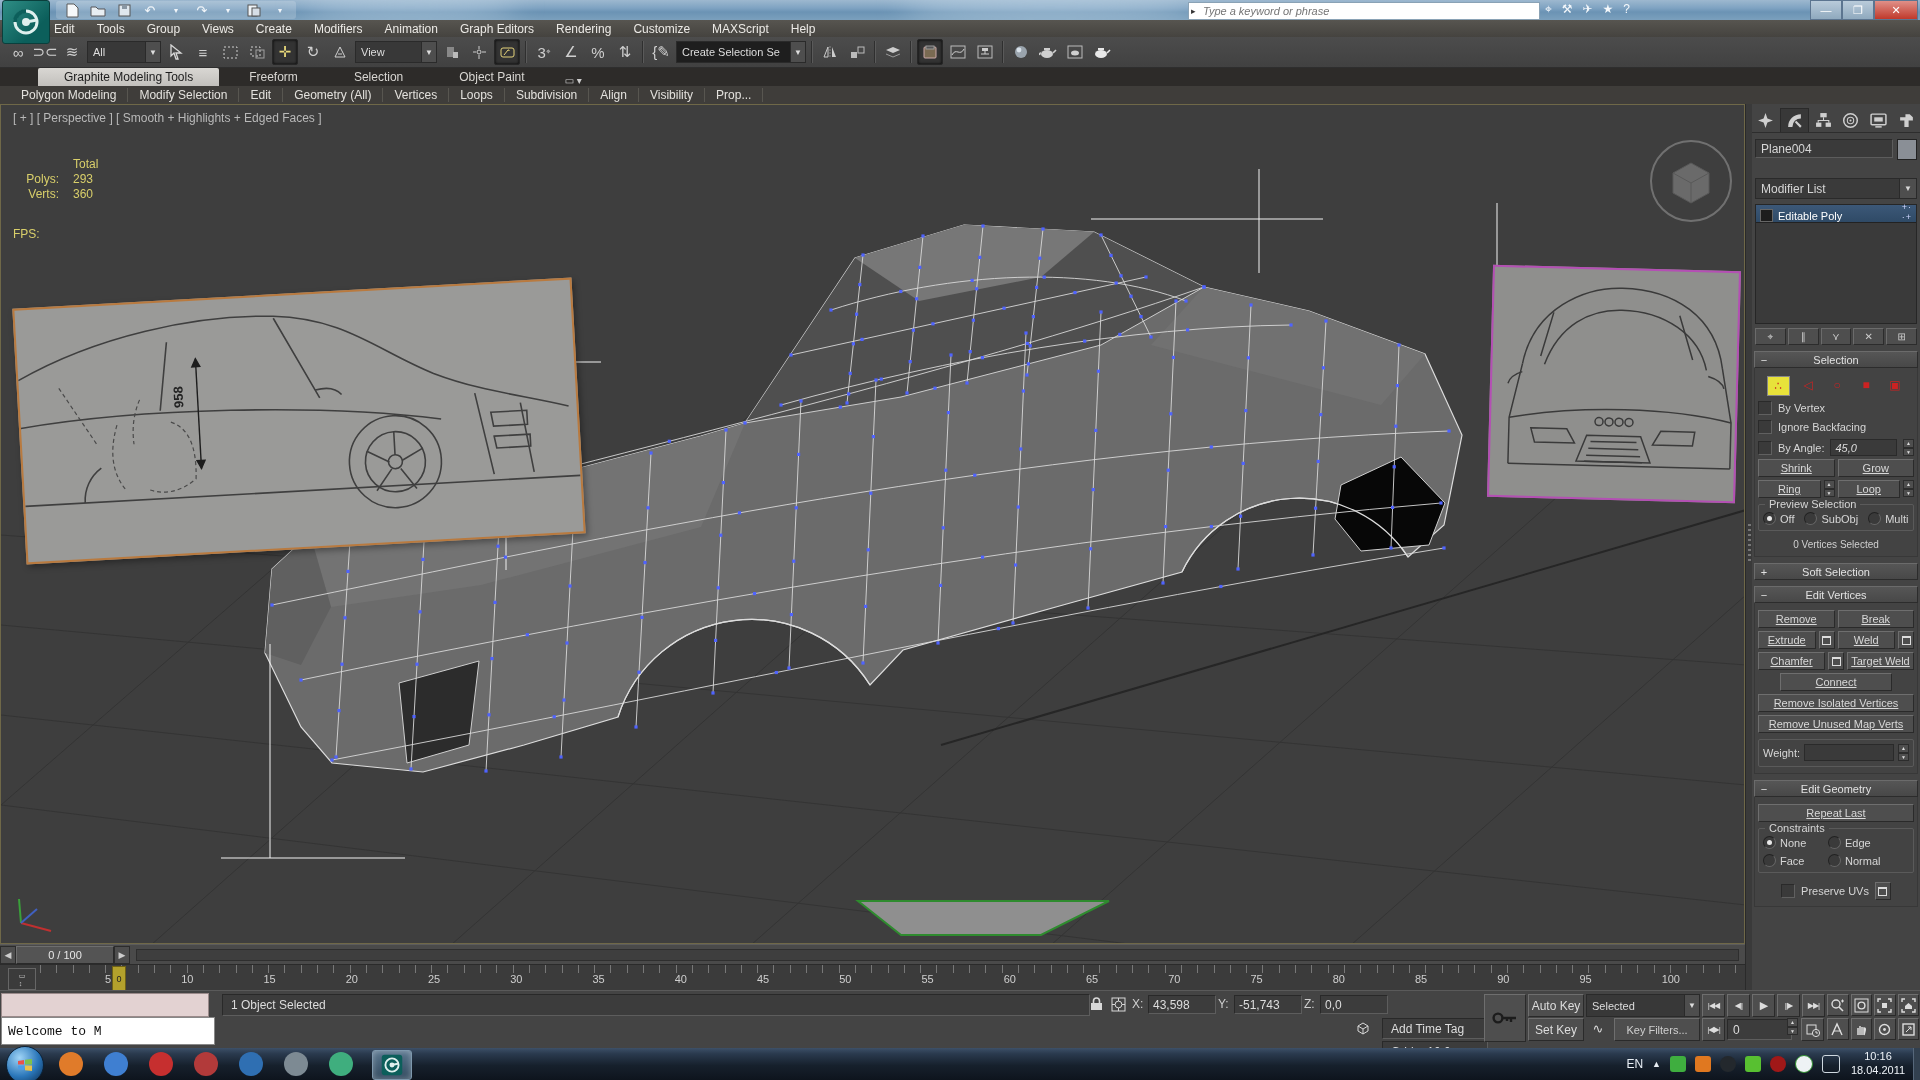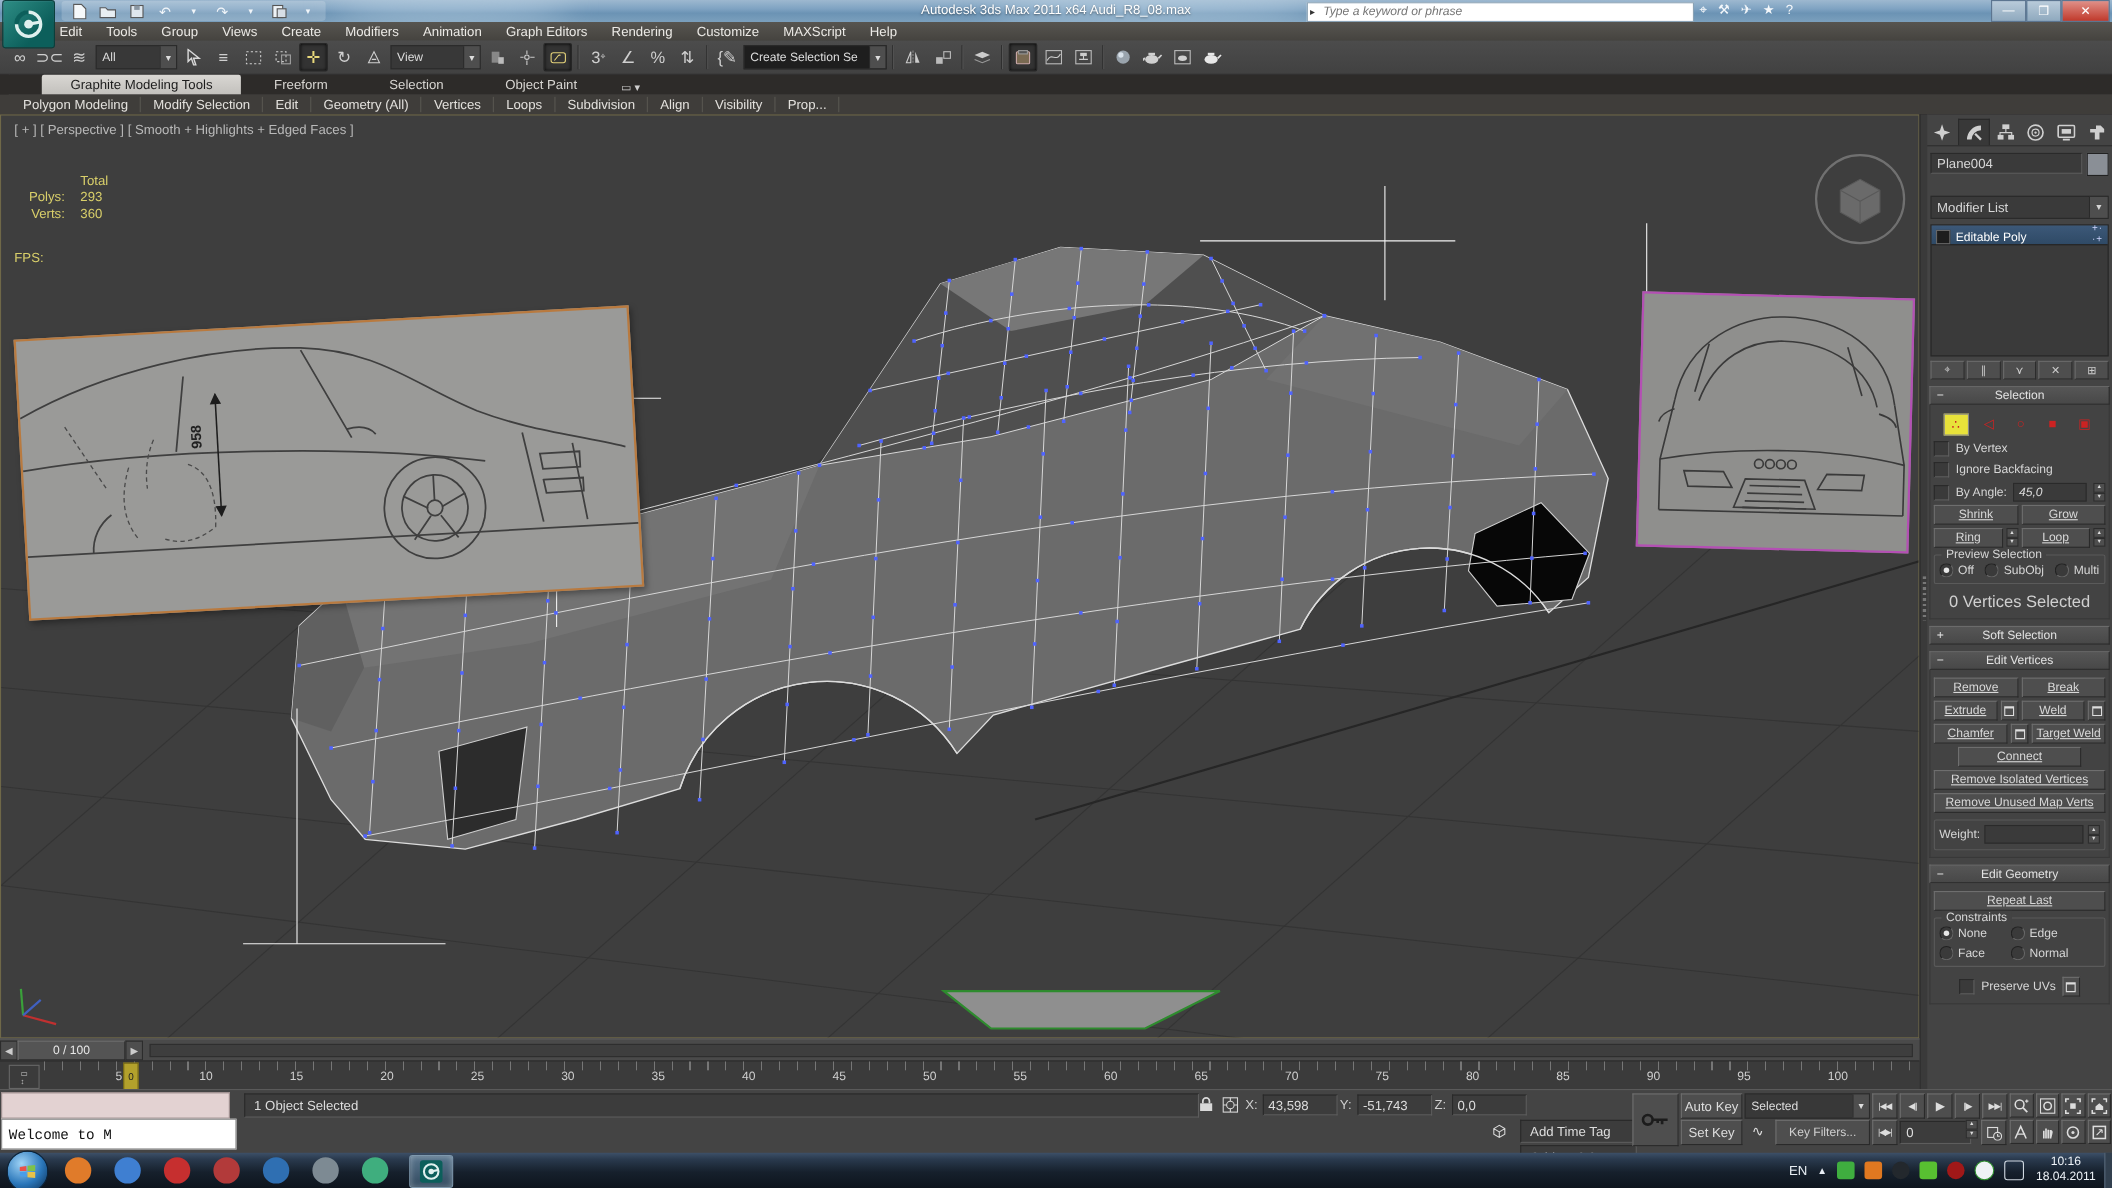--- a/index.html
+++ b/index.html
@@ -129,21 +129,21 @@
     align-items:center;justify-content:center;}
   .grpbox{border:1px solid #5a5a5a;border-radius:2px;margin-top:6px;padding:2px 4px 5px 4px;position:relative;}
   .grpbox .gt{position:absolute;top:-7px;left:6px;background:#434343;padding:0 4px;font-size:11px;}
   .rdrow{display:flex;gap:4px;align-items:center;margin-top:5px;font-size:11px;}
   .rd{width:11px;height:11px;border-radius:50%;background:#3a3a3a;border:1px solid;
     border-color:#222 #666 #666 #222;position:relative;}
   .rd.sel:after{content:"";position:absolute;left:3px;top:3px;width:5px;height:5px;border-radius:50%;background:#e8e8e8;}
   .so-row{display:flex;gap:8px;justify-content:center;margin-top:4px;}
   .so{width:21px;height:18px;display:flex;align-items:center;justify-content:center;font-size:12px;color:#cc2222;}
   .so.sel{background:#e8e23a;border:1px solid #888;color:#cc2222;}
-  .centertext{text-align:center;margin-top:8px;font-size:15px;color:#d0d0d0;}
+  .centertext{text-align:center;margin-top:8px;font-size:10px;color:#d0d0d0;}
   
   #trackbar{position:absolute;left:0;top:944px;width:1745px;height:20px;background:#4a4a4a;
     border-top:1px solid #5c5c5c;display:flex;align-items:center;}
   .tb-arrow{width:14px;height:16px;background:#4e4e4e;border:1px solid #2c2c2c;display:flex;align-items:center;
     justify-content:center;font-size:9px;color:#ccc;}
   #trackrange{width:96px;height:16px;background:#545454;border:1px solid;border-color:#6e6e6e #2a2a2a #2a2a2a #6e6e6e;
     display:flex;align-items:center;justify-content:center;font-size:11px;color:#e8e8e8;}
   #tracktrail{flex:1;height:10px;margin:0 6px;background:#3e3e3e;border:1px solid #2e2e2e;}
   #timeruler{position:absolute;left:0;top:964px;width:1745px;height:26px;background:#3b3b3b;
     border-top:1px solid #2b2b2b;}
@@ -208,21 +208,20 @@
   #showdesk{background:#32404f;border-left:1px solid #56677a;}
 </style>
 </head>
 <body>
 
 <div id="app">
 
   <div id="titlebar">
     <div class="blob" style="left:300px;top:-8px;width:220px;height:30px;"></div>
     <div class="blob" style="left:900px;top:-10px;width:300px;height:34px;"></div>
-    <div id="title-text">Autodesk 3ds Max  2011 x64      Audi_R8_08.max</div>
     <div id="searchwrap">
       <span class="arrow">▸</span>
       <input placeholder="Type a keyword or phrase" style="">
     </div>
     <div id="title-icons">
       <span>⌖</span>
       <span>⚒</span>
       <span>✈</span>
       <span>★</span>
       <span>?</span>

